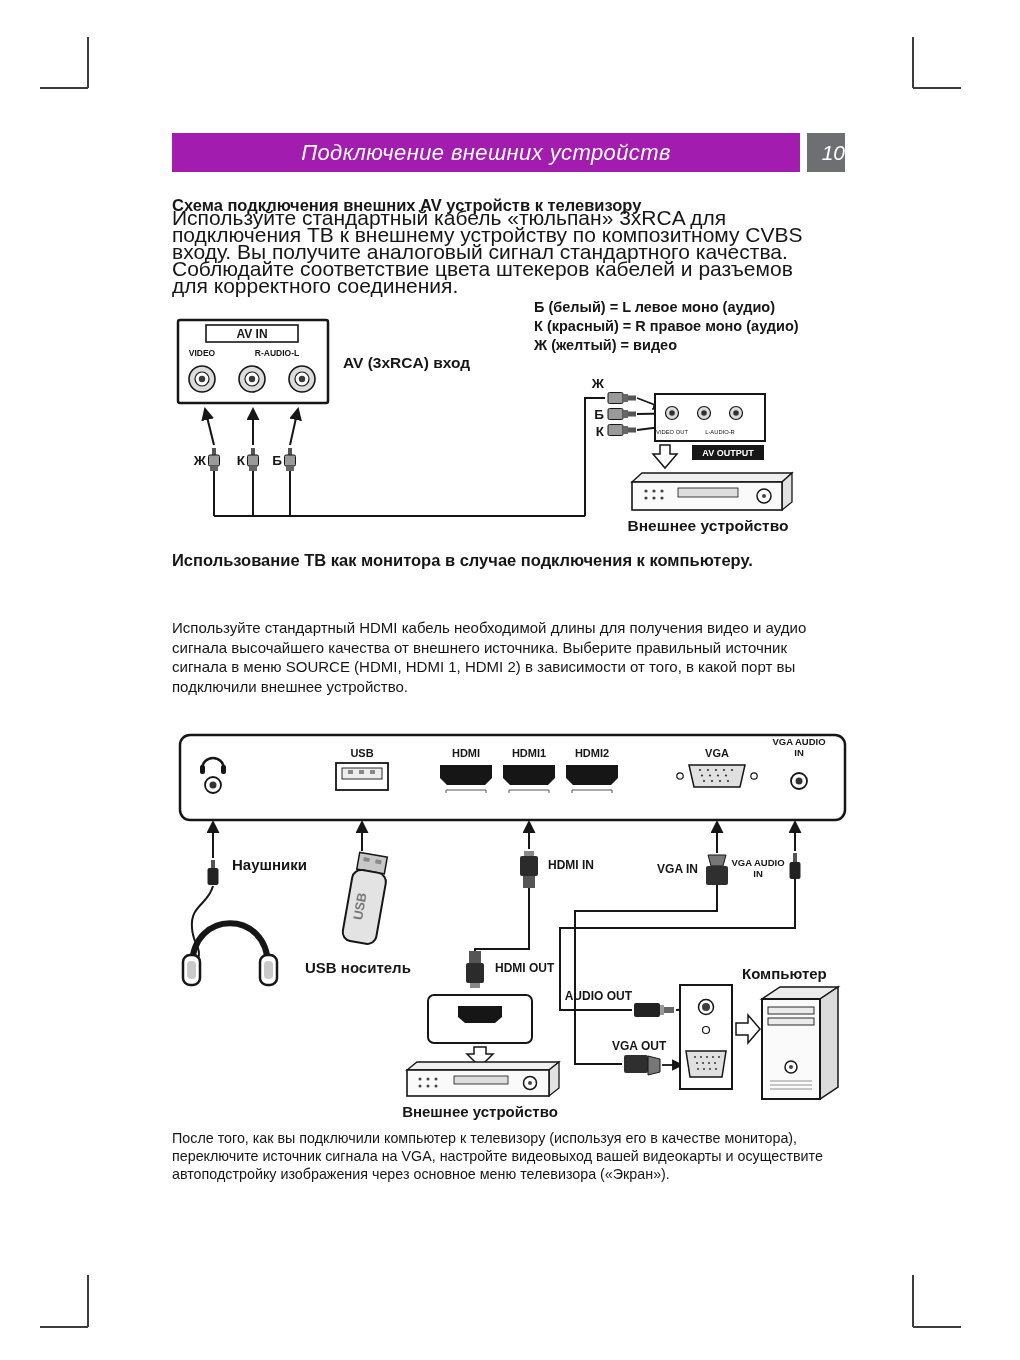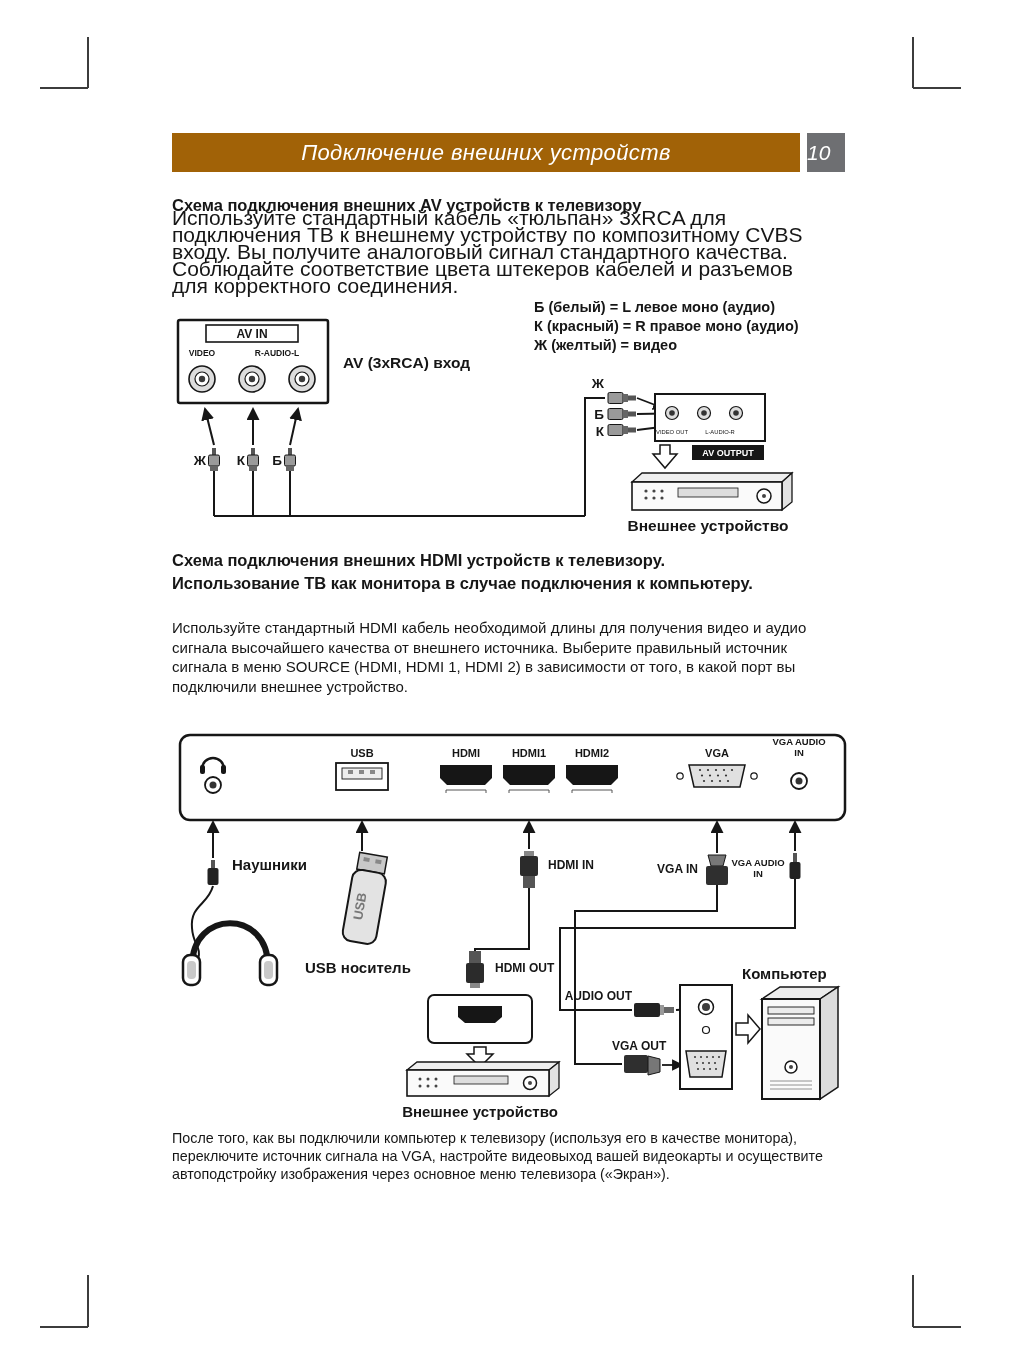--- a/index.html
+++ b/index.html
@@ -3,27 +3,27 @@
 <meta charset="utf-8">
 <style>
   html,body{margin:0;padding:0}
   body{
     width:1020px;height:1360px;position:relative;background:#ffffff;
     font-family:"Liberation Sans","DejaVu Sans",sans-serif;color:#161616;overflow:hidden;
   }
   .abs{position:absolute}
   .mark{position:absolute;background:#3c3c3c}
   .header-bar{
-    position:absolute;left:172px;top:133px;width:628px;height:39px;background:#a16207;
+    position:absolute;left:172px;top:133px;width:628px;height:39px;background:#a21caf;
     display:flex;align-items:center;justify-content:center;
   }
   .header-bar .t{color:#fff;font-style:italic;font-size:22px;letter-spacing:.4px}
   .page-num{
     position:absolute;left:804px;top:133px;width:38px;height:39px;background:#6e6f72;
-    display:flex;align-items:center;justify-content:flex-start;color:#fff;font-style:italic;
+    display:flex;align-items:center;justify-content:flex-end;color:#fff;font-style:italic;
     font-size:21px;border-left:3px solid #fff;
   }
   .h-av{position:absolute;left:172px;top:196px;font-size:16.5px;font-weight:bold}
   .p-av{position:absolute;left:172px;top:209px;width:658px;font-size:21px;line-height:17px}
   .h-hdmi{position:absolute;left:172px;top:549px;font-size:16.5px;font-weight:bold;line-height:22.5px}
   .p-hdmi{position:absolute;left:172px;top:618px;width:638px;font-size:15px;line-height:19.5px}
   .p-footer{position:absolute;left:172px;top:1129px;width:680px;font-size:14.3px;line-height:18px}
   svg text{font-family:"Liberation Sans","DejaVu Sans",sans-serif;fill:#161616}
 </style>
 </head>
@@ -179,21 +179,20 @@
         <circle cx="494" cy="200" r="1.6"></circle>
     </g>
     <rect x="510" y="190" width="60" height="9" fill="#ddd" stroke="#161616" stroke-width="0.8"></rect>
     <circle cx="596" cy="198" r="7" fill="#fff" stroke="#161616" stroke-width="1.5"></circle>
     <circle cx="596" cy="198" r="2" fill="#444"></circle>
   </g>
   <text x="540" y="233" font-size="15.5" font-weight="bold" text-anchor="middle">Внешнее устройство</text>
 </svg>
 
 <div class="h-hdmi">
-  <div>Схема подключения внешних HDMI устройств к телевизору.</div>
   <div>Использование ТВ как монитора в случае подключения к компьютеру.</div>
 </div>
 <div class="p-hdmi">Используйте стандартный HDMI кабель необходимой длины для получения видео и аудио сигнала высочайшего качества от внешнего источника. Выберите правильный источник сигнала в меню SOURCE (HDMI, HDMI 1, HDMI 2) в зависимости от того, в какой порт вы подключили внешнее устройство.</div>
 
 <svg class="abs" style="left:168px;top:723px" width="692" height="415" viewBox="0 0 692 415">
   <defs>
     <marker id="ah2" viewBox="0 0 10 10" refX="8.5" refY="5" markerWidth="6.5" markerHeight="6.5" orient="auto">
       <path d="M0,0 L10,5 L0,10 z" fill="#161616"></path>
     </marker>
   </defs>

